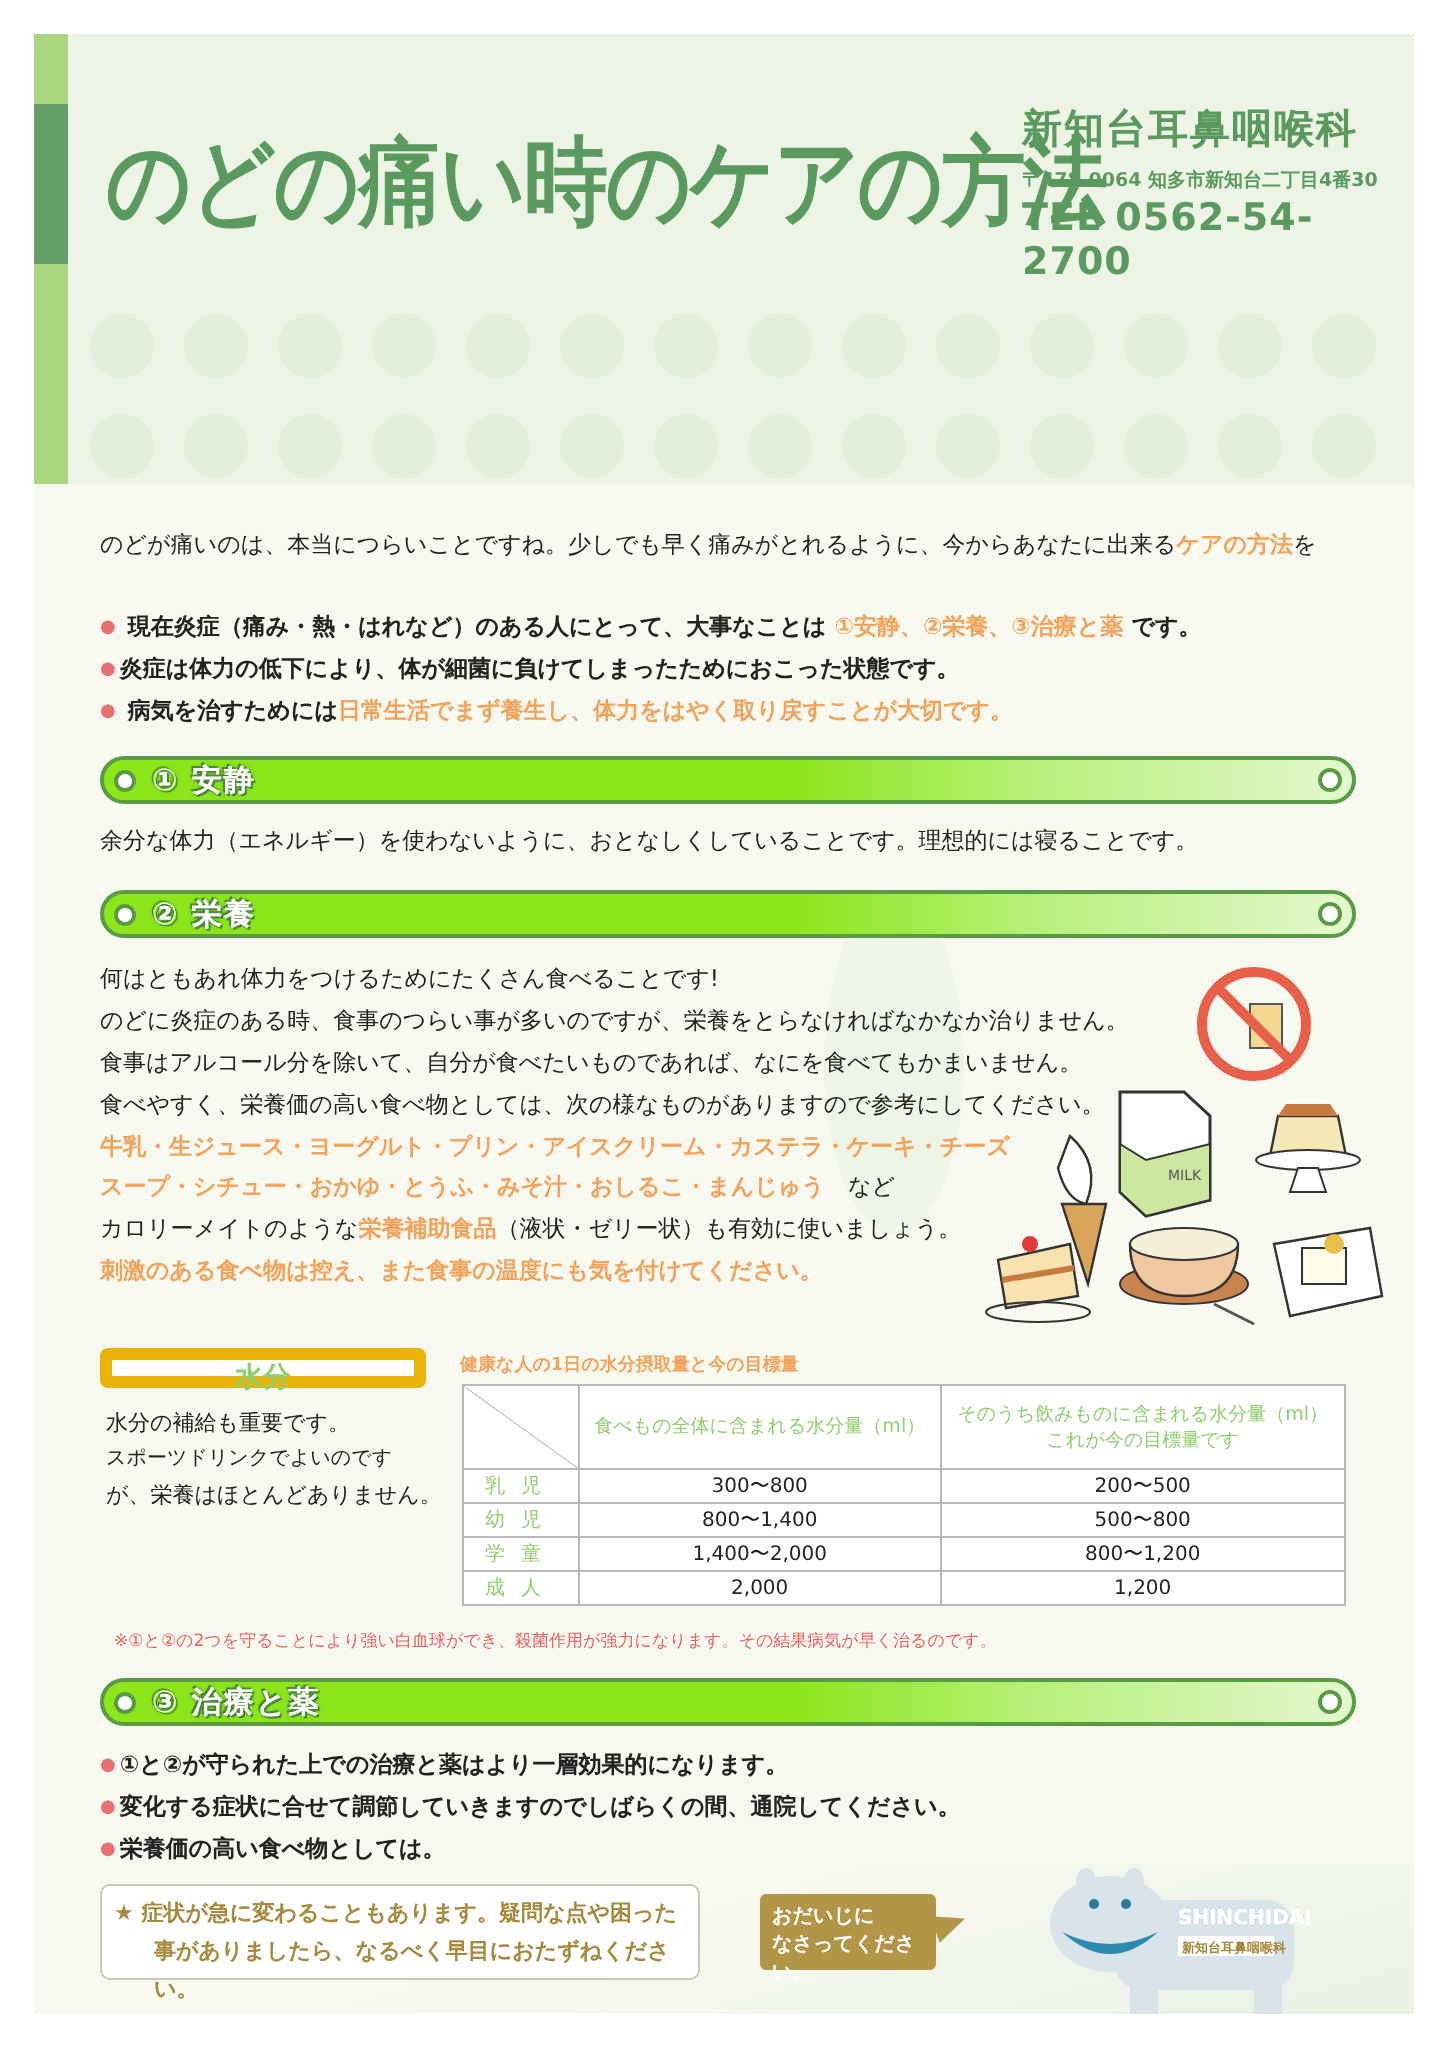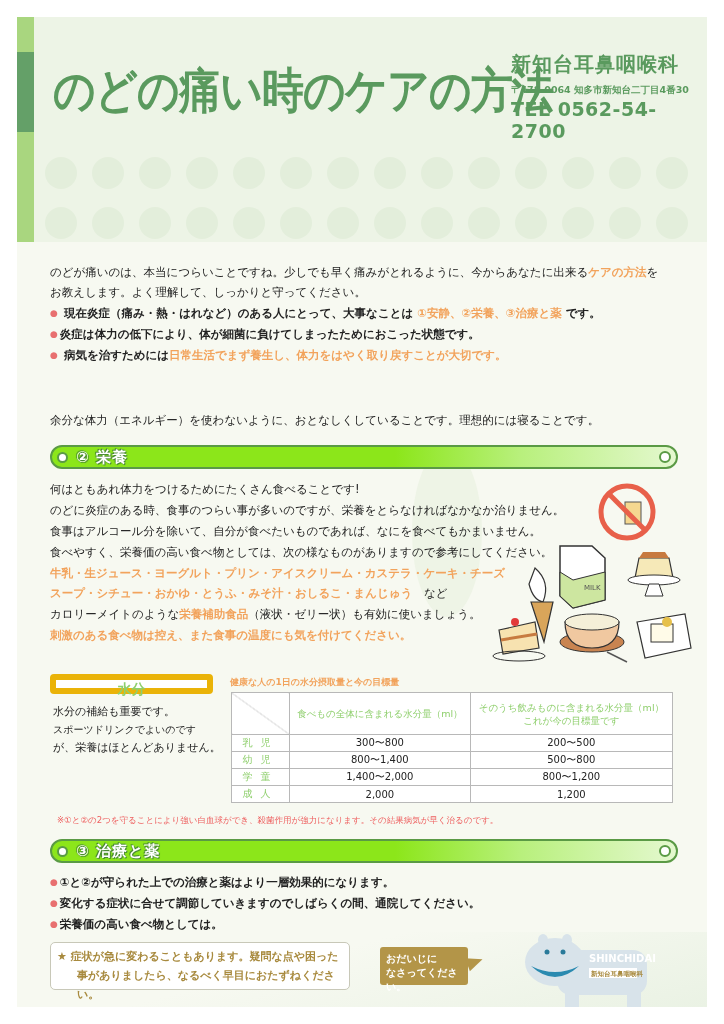--- a/index.html
+++ b/index.html
@@ -102,29 +102,33 @@
       <div class="tel">TEL 0562-54-2700</div>
     </div>
   </div>
 
   <div class="content">
     <div class="bgswirl" style="left:395px;top:205px;width:70px;height:170px;"></div>
 
     <div class="p" style="top:20px;">
       <span>のどが痛いのは、本当につらいことですね。少しでも早く痛みがとれるように、今からあなたに出来る</span><span class="orange">ケアの方法</span><span>を</span>
     </div>
-    <div class="p" style="top:40px;">お教えします。よく理解して、しっかりと守ってください。</div>
     <div class="p b bullet" style="top:61px;">
       <span>現在炎症（痛み・熱・はれなど）のある人にとって、大事なことは </span><span class="orange">①安静、②栄養、③治療と薬</span><span> です。</span>
     </div>
     <div class="p b bullet" style="top:82px;">炎症は体力の低下により、体が細菌に負けてしまったためにおこった状態です。</div>
     <div class="p b bullet" style="top:103px;">
       <span>病気を治すためには</span><span class="orange">日常生活でまず養生し、体力をはやく取り戻すことが大切です。</span>
     </div>
 
+    <div class="bar" style="top:136px;">
+      <div class="lcirc"></div>
+      <div class="label">① 安静</div>
+      <div class="rcirc"></div>
+    </div>
     <div class="p" style="top:168px;">余分な体力（エネルギー）を使わないように、おとなしくしていることです。理想的には寝ることです。</div>
 
     <div class="bar" style="top:203px;">
       <div class="lcirc"></div>
       <div class="label">② 栄養</div>
       <div class="rcirc"></div>
     </div>
     <div class="p" style="top:237px;">何はともあれ体力をつけるためにたくさん食べることです!</div>
     <div class="p" style="top:258px;">のどに炎症のある時、食事のつらい事が多いのですが、栄養をとらなければなかなか治りません。</div>
     <div class="p" style="top:279px;">食事はアルコール分を除いて、自分が食べたいものであれば、なにを食べてもかまいません。</div>

